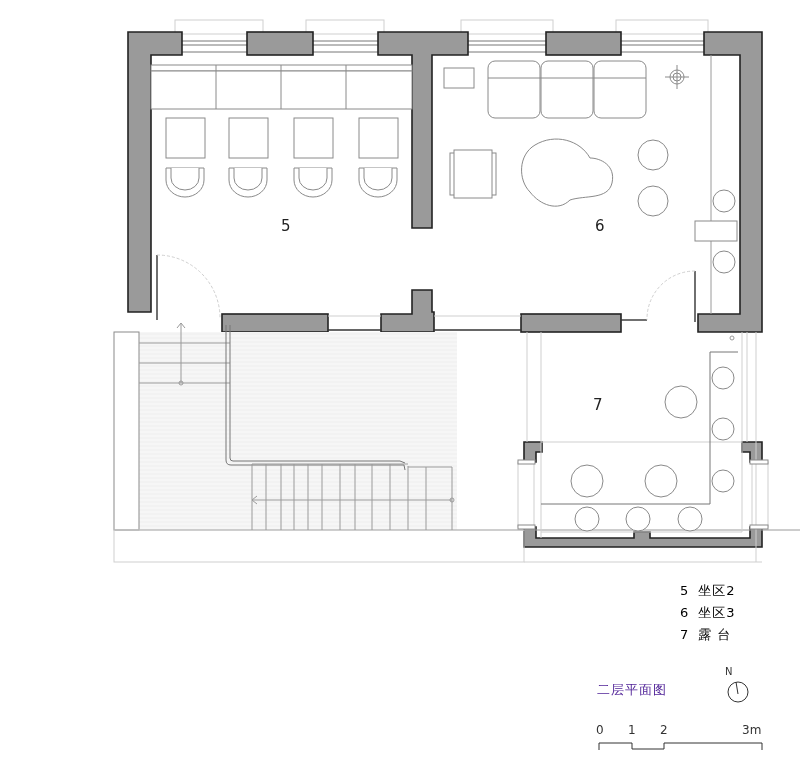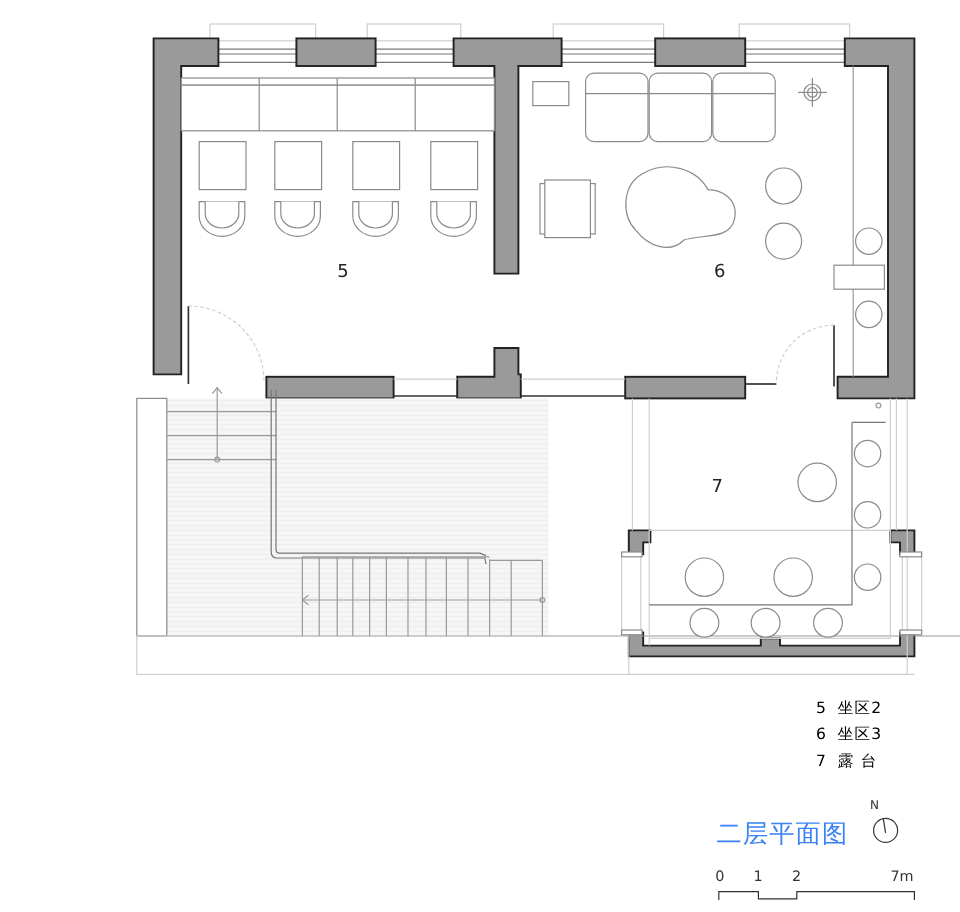--- a/index.html
+++ b/index.html
@@ -11,21 +11,21 @@
     .mid { fill: none; stroke: #777; stroke-width: 1; }
     .dark { fill: none; stroke: #333; stroke-width: 1.4; }
     .furn { fill: #fff; stroke: #8a8a8a; stroke-width: 1; }
     .pale { fill: none; stroke: #cfcfcf; stroke-width: 1; }
     .arc { fill: none; stroke: #cfcfcf; stroke-width: 1; stroke-dasharray: 3 2; }
     .room-label { font-family: "DejaVu Sans", sans-serif; font-size: 15px; fill: #222; }
     .legend { position: absolute; left: 680px; top: 580px; font-size: 13px; color: #000000; line-height: 22px; }
     .legend-row { white-space: nowrap; }
     .legend-row .num { display: inline-block; width: 14px; }
     .legend-row .txt { letter-spacing: 1px; }
-    .title { position: absolute; left: 597px; top: 681px; font-size: 21px; color: #3b82f6; letter-spacing: 1px; }
+    .title { position: absolute; left: 597px; top: 681px; font-size: 13px; color: #4c1d95; letter-spacing: 1px; }
     .north-label { position: absolute; left: 725px; top: 666px; font-size: 10px; color: #333; }
     .scale-labels { position: absolute; top: 723px; font-size: 12px; color: #333; }
     .stair-fill { fill: url(#hatch); }
   </style>
 </head>
 <body>
 
 <svg id="plan" viewBox="0 0 800 760" xmlns="http://www.w3.org/2000/svg">
   <defs>
     <pattern id="hatch" width="4" height="4" patternUnits="userSpaceOnUse">
@@ -250,13 +250,13 @@
     <span class="txt">露 台</span>
   </div>
 </div>
 
 <div class="title">二层平面图</div>
 <div class="north-label">N</div>
 
 <div class="scale-labels" style="left:596px;">0</div>
 <div class="scale-labels" style="left:628px;">1</div>
 <div class="scale-labels" style="left:660px;">2</div>
-<div class="scale-labels" style="left:742px;">7m</div>
+<div class="scale-labels" style="left:742px;">3m</div>
 
 </body></html>

